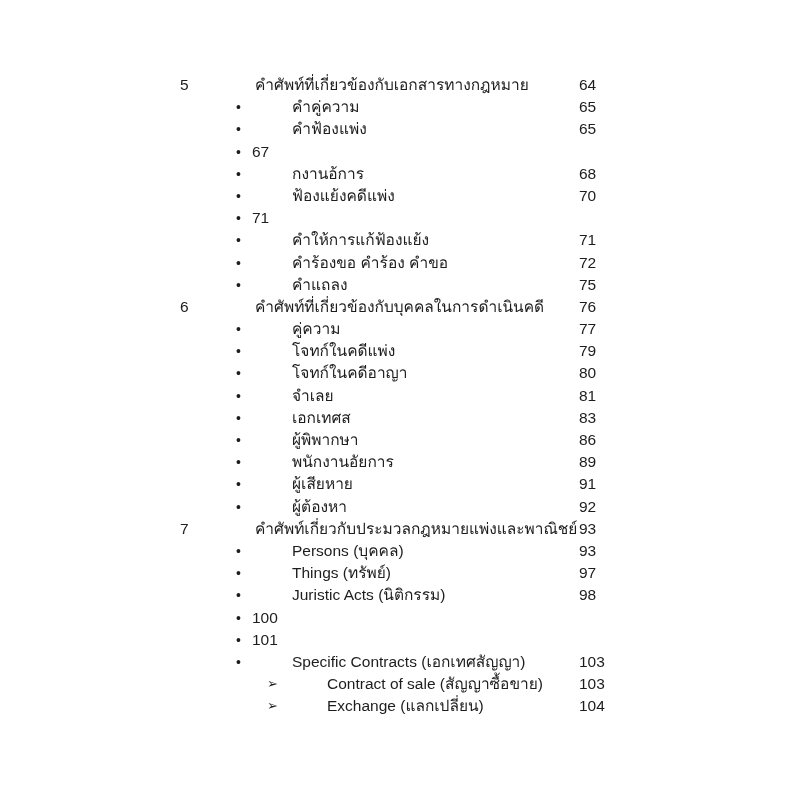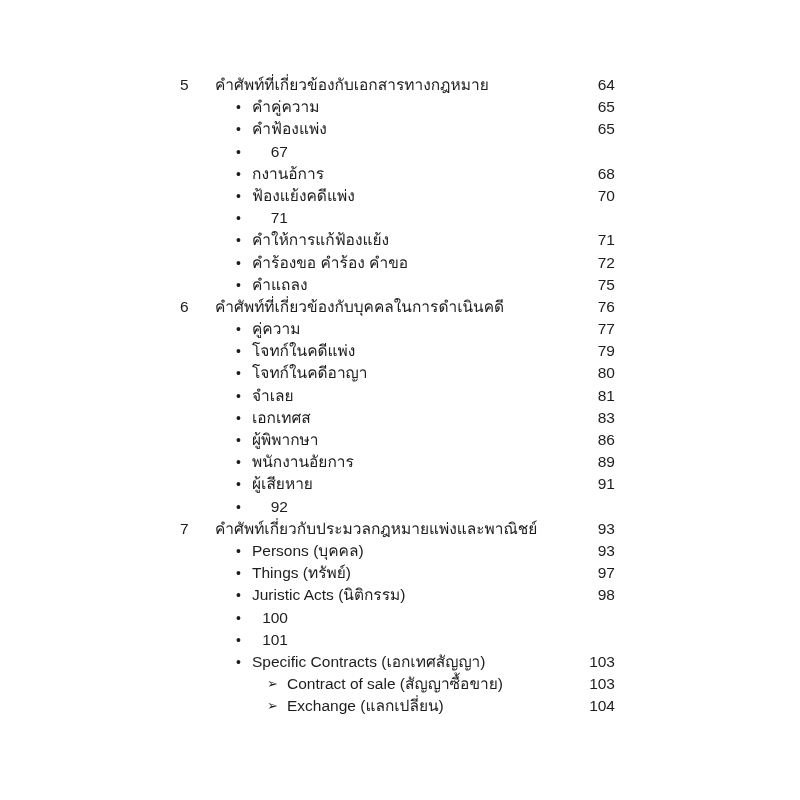--- a/index.html
+++ b/index.html
@@ -40,24 +40,24 @@
     flex: 0 0 16px;
     font-size: 14px;
   }
   .row--sub .cell-marker {
     flex: 0 0 20px;
     font-size: 13px;
   }
   .cell-label {
     flex: 1 1 auto;
     overflow: visible;
+    margin-left: 40px;
   }
   .cell-page {
     flex: 0 0 36px;
-    text-align: right;
   }
 </style>
 </head>
 <body>
 
 <div class="page">
   <div class="toc" id="toc-list">
       <div class="row row--section">
     <span class="cell-number">5</span>
 
@@ -166,20 +166,21 @@
   </div>
       <div class="row row--bullet">
     <span class="cell-number"></span>
     <span class="cell-marker">•</span>
     <span class="cell-label">ผู้เสียหาย</span>
     <span class="cell-page">91</span>
   </div>
       <div class="row row--bullet">
     <span class="cell-number"></span>
     <span class="cell-marker">•</span>
+    <span class="cell-label">ผู้ต้องหา</span>
     <span class="cell-page">92</span>
   </div>
       <div class="row row--section">
     <span class="cell-number">7</span>
 
     <span class="cell-label">คำศัพท์เกี่ยวกับประมวลกฎหมายแพ่งและพาณิชย์</span>
     <span class="cell-page">93</span>
   </div>
       <div class="row row--bullet">
     <span class="cell-number"></span>

